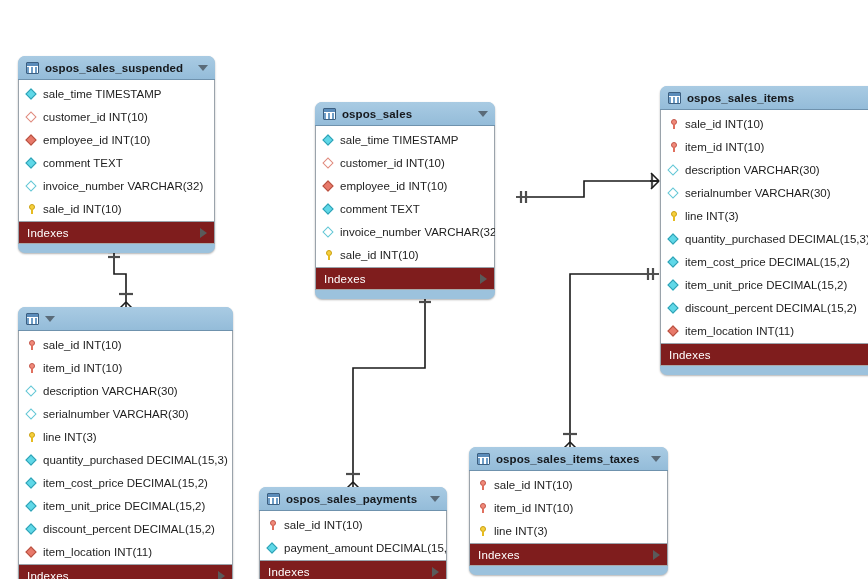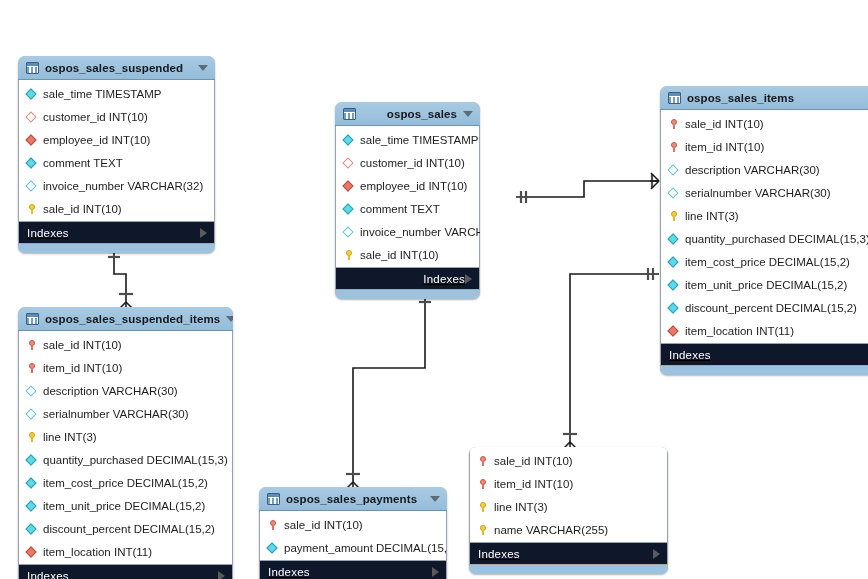--- a/index.html
+++ b/index.html
@@ -215,26 +215,25 @@
     width: 2px; height: 5px;
     background: #e0705f;
   }
 
   
   .idx {
     height: 21px;
     display: flex;
     align-items: center;
     padding: 0 7px 0 8px;
-    background: #0f172a;
+    background: #7f1d1d;
     border-left: 1px solid #9aa3ab;
     border-right: 1px solid #9aa3ab;
     border-top: 1px solid #9aa3ab;
     border-bottom: 1px solid #a8a8a8;
-    text-decoration: underline;
   }
   .idx .lbl {
     flex: 1;
     font-size: 11.5px;
     color: #ffffff;
     letter-spacing: .2px;
   }
   .idx-arrow {
     width: 0; height: 0;
     flex: 0 0 auto;
@@ -329,21 +328,20 @@
           </div>
         </div>
         <div class="idx">
           <span class="lbl">Indexes</span>
           <span class="idx-arrow"></span>
         </div>
       </div>
       <div class="tbl" style="left: 18px; top: 261px; width: 215px;">
         <div class="tbl-hd">
           <span class="ico-table"></span>
-          <span class="title">ospos_sales_suspended_items</span>
           <span class="caret"></span>
         </div>
         <div class="fields">
           <div class="field">
             <span class="g g-key-red"></span>
             <span>sale_id INT(10)</span>
           </div>
           <div class="field">
             <span class="g g-key-red"></span>
             <span>item_id INT(10)</span>
@@ -379,21 +377,21 @@
           <div class="field">
             <span class="g g-diamond-red"></span>
             <span>item_location INT(11)</span>
           </div>
         </div>
         <div class="idx">
           <span class="lbl">Indexes</span>
           <span class="idx-arrow"></span>
         </div>
       </div>
-      <div class="tbl" style="left: 335px; top: 56px; width: 145px; text-align: right;">
+      <div class="tbl" style="left: 315px; top: 56px; width: 180px;">
         <div class="tbl-hd">
           <span class="ico-table"></span>
           <span class="title">ospos_sales</span>
           <span class="caret"></span>
         </div>
         <div class="fields">
           <div class="field">
             <span class="g g-diamond-cyan"></span>
             <span>sale_time TIMESTAMP</span>
           </div>
@@ -491,36 +489,37 @@
             <span class="g g-diamond-cyan"></span>
             <span>payment_amount DECIMAL(15,2)</span>
           </div>
         </div>
         <div class="idx">
           <span class="lbl">Indexes</span>
           <span class="idx-arrow"></span>
         </div>
       </div>
       <div class="tbl" style="left: 469px; top: 401px; width: 199px;">
+        <div class="tbl-hd">
+          <span class="ico-table"></span>
+          <span class="title">ospos_sales_items_taxes</span>
+          <span class="caret"></span>
+        </div>
         <div class="fields">
           <div class="field">
             <span class="g g-key-red"></span>
             <span>sale_id INT(10)</span>
           </div>
           <div class="field">
             <span class="g g-key-red"></span>
             <span>item_id INT(10)</span>
           </div>
           <div class="field">
             <span class="g g-key-yellow"></span>
             <span>line INT(3)</span>
-          </div>
-          <div class="field">
-            <span class="g g-key-yellow"></span>
-            <span>name VARCHAR(255)</span>
           </div>
         </div>
         <div class="idx">
           <span class="lbl">Indexes</span>
           <span class="idx-arrow"></span>
         </div>
       </div>
     </div>
 
 </div>

